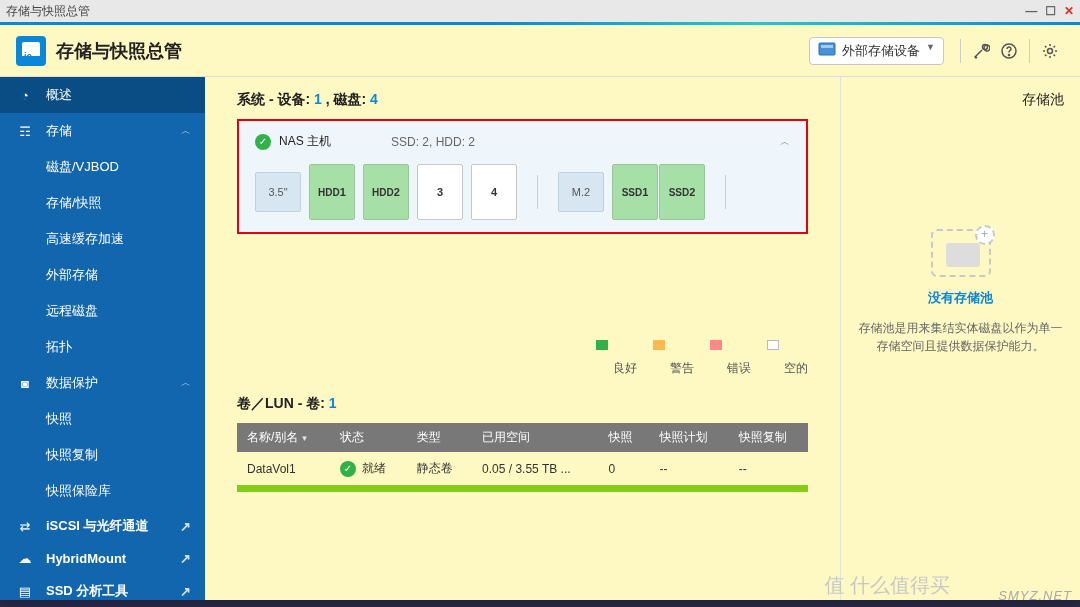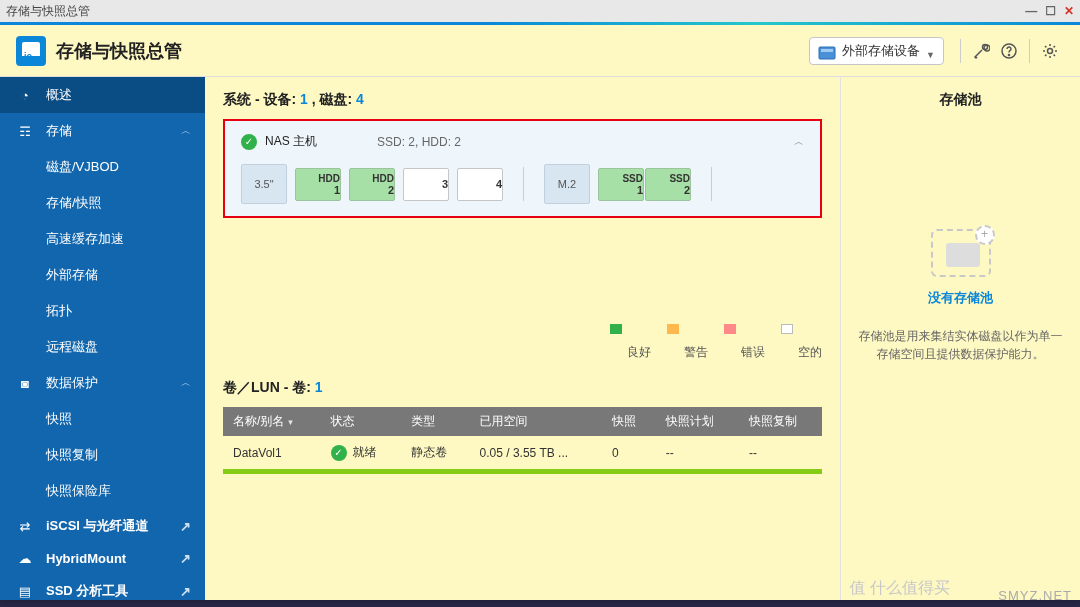--- a/index.html
+++ b/index.html
@@ -9,74 +9,74 @@
 .titlebar .spacer { flex: 1; }
 .tb-btn { margin-left: 8px; font-family: Arial; font-weight: bold; color: #666; cursor: pointer; }
 .tb-close { color: #d93025; }
 .accent-line { height: 3px; background: linear-gradient(90deg, #0a87d8 0%, #0a87d8 45%, #25c7c9 70%, #0a87d8 100%); }
 .header { height: 52px; display: flex; align-items: center; padding: 0 16px; border-bottom: 1px solid #ddd; }
 .app-icon { width: 30px; height: 30px; background: #0a87d8; border-radius: 4px; margin-right: 10px; display: flex; align-items: center; justify-content: center; color: #fff; position: relative; }
 .app-icon::before { content: ""; width: 18px; height: 14px; background: #fff; border-radius: 2px 2px 0 0; position: absolute; top: 6px; }
 .app-icon::after { content: "io"; font-size: 9px; color: #0a87d8; position: absolute; bottom: 5px; left: 8px; font-weight: bold; }
 .app-title { font-size: 18px; font-weight: bold; color: #222; }
 .header .spacer { flex: 1; }
-.ext-btn { display: flex; align-items: flex-end; border: 1px solid #c6c6c6; border-radius: 4px; padding: 4px 8px; font-size: 13px; color: #333; background: #fff; cursor: pointer; margin-right: 10px; }
+.ext-btn { display: flex; align-items: flex-start; border: 1px solid #c6c6c6; border-radius: 4px; padding: 4px 8px; font-size: 13px; color: #333; background: #fff; cursor: pointer; margin-right: 10px; }
 .ext-btn svg { margin-right: 6px; }
 .ext-btn .chev { margin-left: 6px; font-size: 9px; color: #666; }
 .hdr-divider { width: 1px; height: 24px; background: #ccc; margin: 0 6px; }
 .hdr-icon { width: 28px; height: 28px; display: flex; align-items: center; justify-content: center; color: #555; cursor: pointer; }
 .body-row { flex: 1; display: flex; overflow: hidden; }
 .sidebar { width: 205px; background: #1266ad; color: #fff; display: flex; flex-direction: column; }
 .sb-item { display: flex; align-items: center; padding: 9px 14px; font-size: 13px; cursor: pointer; }
 .sb-item.active { background: #0a4d84; }
 .sb-item .ico { width: 22px; text-align: center; margin-right: 10px; }
 .sb-item .chev { margin-left: auto; font-size: 10px; opacity: 0.8; }
 .sb-sub { padding-left: 46px; }
 .sb-spacer { flex: 1; }
 .sb-link { display: flex; align-items: center; padding: 8px 14px; font-size: 13px; font-weight: bold; cursor: pointer; }
 .sb-link .ico { width: 22px; text-align: center; margin-right: 10px; font-weight: normal; }
 .sb-link .ext { margin-left: auto; opacity: 0.8; }
-.main { flex: 1; padding: 14px 18px; overflow: auto; }
+.main { flex: 1; padding: 14px 32px; overflow: auto; }
 .sect-title { font-size: 14px; font-weight: bold; color: #222; margin-bottom: 10px; }
 .sect-title .blue { color: #0a87d8; font-weight: bold; }
 .nas-panel { border: 2px solid #e60012; background: #eef5fb; padding: 12px 16px; margin-bottom: 10px; position: relative; }
 .nas-head { display: flex; align-items: center; font-size: 12px; }
 .nas-head .ok { width: 16px; height: 16px; background: #31b14a; border-radius: 50%; display: flex; align-items: center; justify-content: center; color: #fff; font-size: 10px; margin-right: 8px; }
 .nas-head .name { color: #222; margin-right: 60px; }
 .nas-head .stat { color: #666; }
 .nas-head .coll { margin-left: auto; font-size: 10px; color: #666; cursor: pointer; }
 .slots { display: flex; align-items: center; margin-top: 14px; gap: 8px; }
 .bay-label { width: 46px; height: 40px; border: 1px solid #c0d0e0; background: #d8e6f2; display: flex; align-items: center; justify-content: center; font-size: 11px; color: #555; border-radius: 2px; }
-.slot { width: 46px; height: 33px; border: 1px solid #9cc49c; border-radius: 2px; background: #a7e0a7; display: flex; flex-direction: column; align-items: flex-end; justify-content: center; font-size: 11px; color: #333; cursor: pointer; }
+.slot { width: 46px; height: 56px; border: 1px solid #9cc49c; border-radius: 2px; background: #a7e0a7; display: flex; flex-direction: row; align-items: center; justify-content: center; font-size: 11px; color: #333; cursor: pointer; }
 .slot.empty { background: #fff; border-color: #c6c6c6; }
 .slot .t { font-weight: bold; font-size: 10px; }
 .slot .n { font-weight: bold; }
 .bay-divider { width: 1px; height: 34px; background: #c0d0e0; margin: 0 12px; }
 .legend { display: flex; justify-content: flex-end; gap: 16px; margin: 30px 0 18px; font-size: 12px; }
 .legend span { display: flex; align-items: center; color: #555; margin-top: 48px; }
 .legend i { width: 12px; height: 10px; margin-right: 5px; border: 1px solid transparent; }
 .lg-good { background: #31b14a; }
 .lg-warn { background: #ffb84d; }
 .lg-err { background: #f88; }
 .lg-empty { background: #fff; border-color: #bbb !important; }
 .table { width: 100%; border-collapse: collapse; font-size: 12px; }
 .table th { background: #787878; color: #fff; font-weight: normal; text-align: left; padding: 6px 10px; position: relative; }
 .table th.sortable::after { content: "▾"; font-size: 9px; margin-left: 4px; opacity: 0.8; }
-.table td { padding: 8px 10px; color: #333; border-bottom: 5px solid #84cc16; margin-top: 32px; }
+.table td { padding: 8px 10px; color: #333; border-bottom: 7px solid #84cc16; margin-top: 32px; }
 .status-cell { display: flex; align-items: center; }
 .status-cell .dot { width: 16px; height: 16px; background: #31b14a; border-radius: 50%; display: flex; align-items: center; justify-content: center; color: #fff; font-size: 10px; margin-right: 6px; }
 .rightpane { width: 240px; border-left: 1px solid #e2e2e2; padding: 14px 16px; text-align: center; }
-.rp-title { font-size: 14px; font-weight: bold; color: #222; text-align: center; margin-bottom: 120px; }
+.rp-title { font-size: 14px; font-weight: normal; color: #222; text-align: right; margin-bottom: 120px; }
 .pool-icon { width: 60px; height: 48px; margin: 0 auto 12px; border: 2px dashed #c8c8c8; border-radius: 6px; position: relative; }
 .pool-icon::before { content: ""; position: absolute; width: 34px; height: 24px; background: #ddd; border-radius: 3px; left: 13px; top: 12px; }
 .pool-icon::after { content: "+"; position: absolute; top: -6px; right: -6px; width: 16px; height: 16px; background: #fff; border: 2px dashed #c8c8c8; border-radius: 50%; font-size: 12px; line-height: 14px; color: #aaa; text-align: center; }
-.rp-none { color: #0a87d8; font-weight: bold; font-size: 13px; margin-bottom: 20px; }
+.rp-none { color: #0a87d8; font-weight: bold; font-size: 13px; margin-bottom: 12px; }
 .rp-desc { color: #666; font-size: 12px; line-height: 1.5; }
-.watermark { position: absolute; right: 8px; bottom: 4px; color: #aaa; font-size: 13px; letter-spacing: 1px; pointer-events: none; text-align: right; }
-.wm2 { position: absolute; right: 130px; bottom: 8px; color: #c8c8c8; font-size: 16px; pointer-events: none; }
+.watermark { position: absolute; right: 8px; bottom: 4px; color: #aaa; font-size: 13px; font-style: italic; letter-spacing: 1px; pointer-events: none; text-align: right; }
+.wm2 { position: absolute; right: 130px; bottom: 8px; color: #c8c8c8; font-size: 20px; pointer-events: none; }
 </style>
 </head>
 <body>
 
 <div class="window">
   <div class="titlebar">
     <span>存储与快照总管</span>
     <span class="spacer"></span>
     <span class="tb-btn">—</span>
     <span class="tb-btn">☐</span>
@@ -137,24 +137,24 @@
       <div class="sb-item sb-sub">
           <span>存储/快照</span>
         </div>
       <div class="sb-item sb-sub">
           <span>高速缓存加速</span>
         </div>
       <div class="sb-item sb-sub">
           <span>外部存储</span>
         </div>
       <div class="sb-item sb-sub">
+          <span>远程磁盘</span>
+        </div>
+      <div class="sb-item sb-sub">
           <span>拓扑</span>
-        </div>
-      <div class="sb-item sb-sub">
-          <span>远程磁盘</span>
         </div>
 
       <div class="sb-item">
         <span class="ico">◙</span>
         <span>数据保护</span>
         <span class="chev">︿</span>
       </div>
       <div class="sb-item sb-sub">
           <span>快照</span>
         </div>

